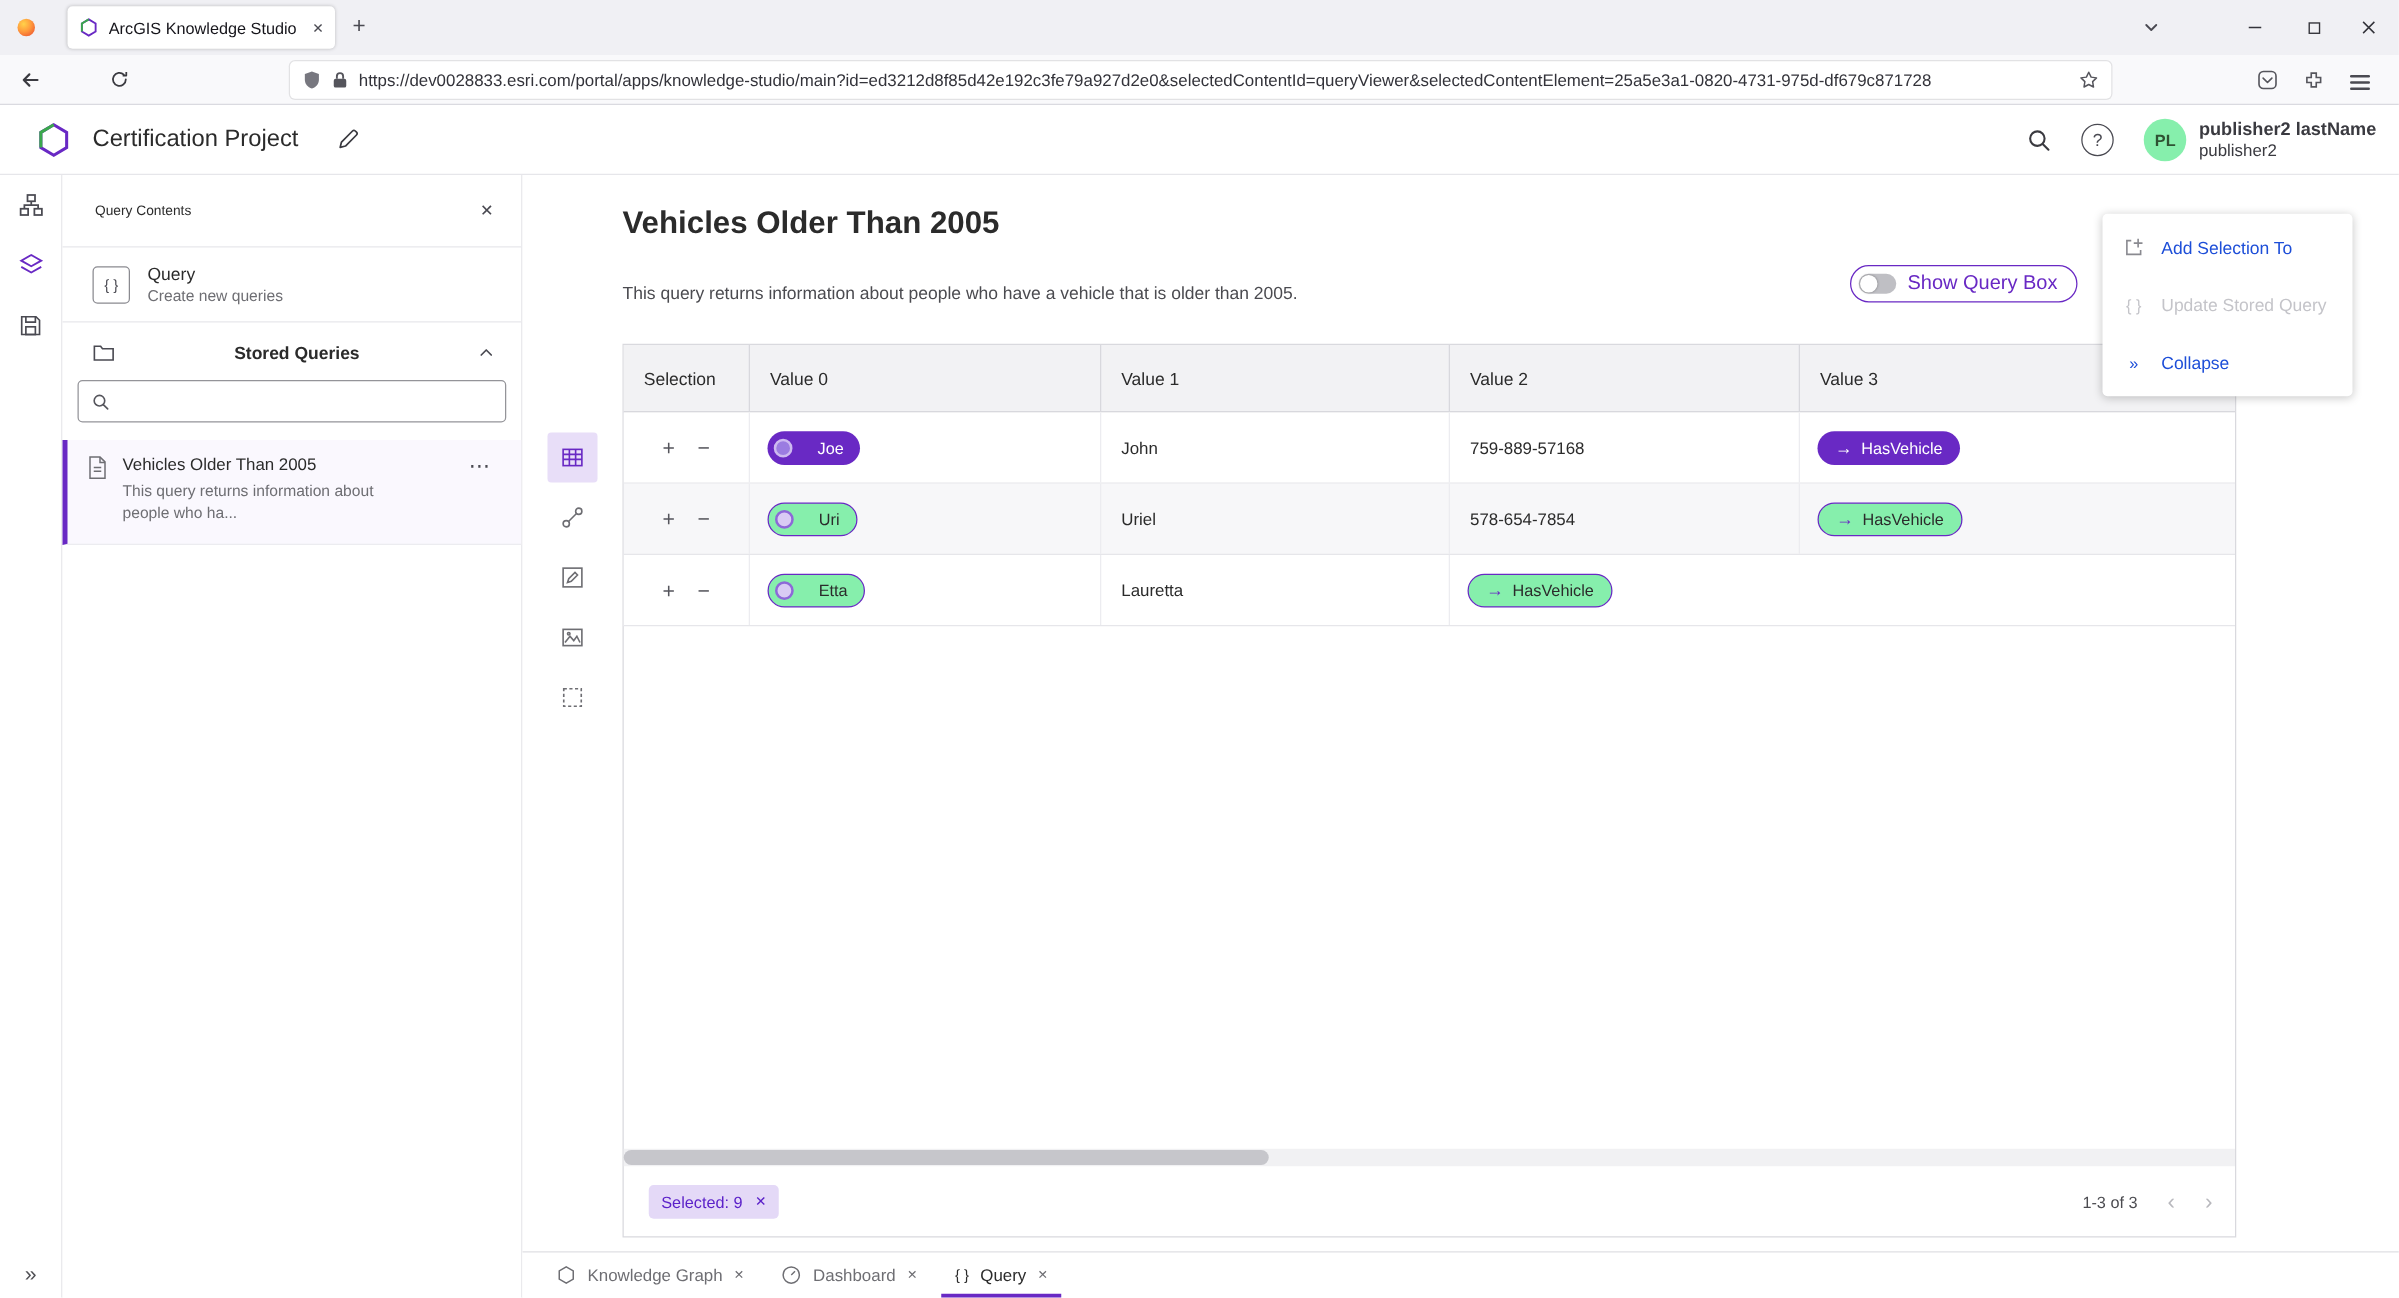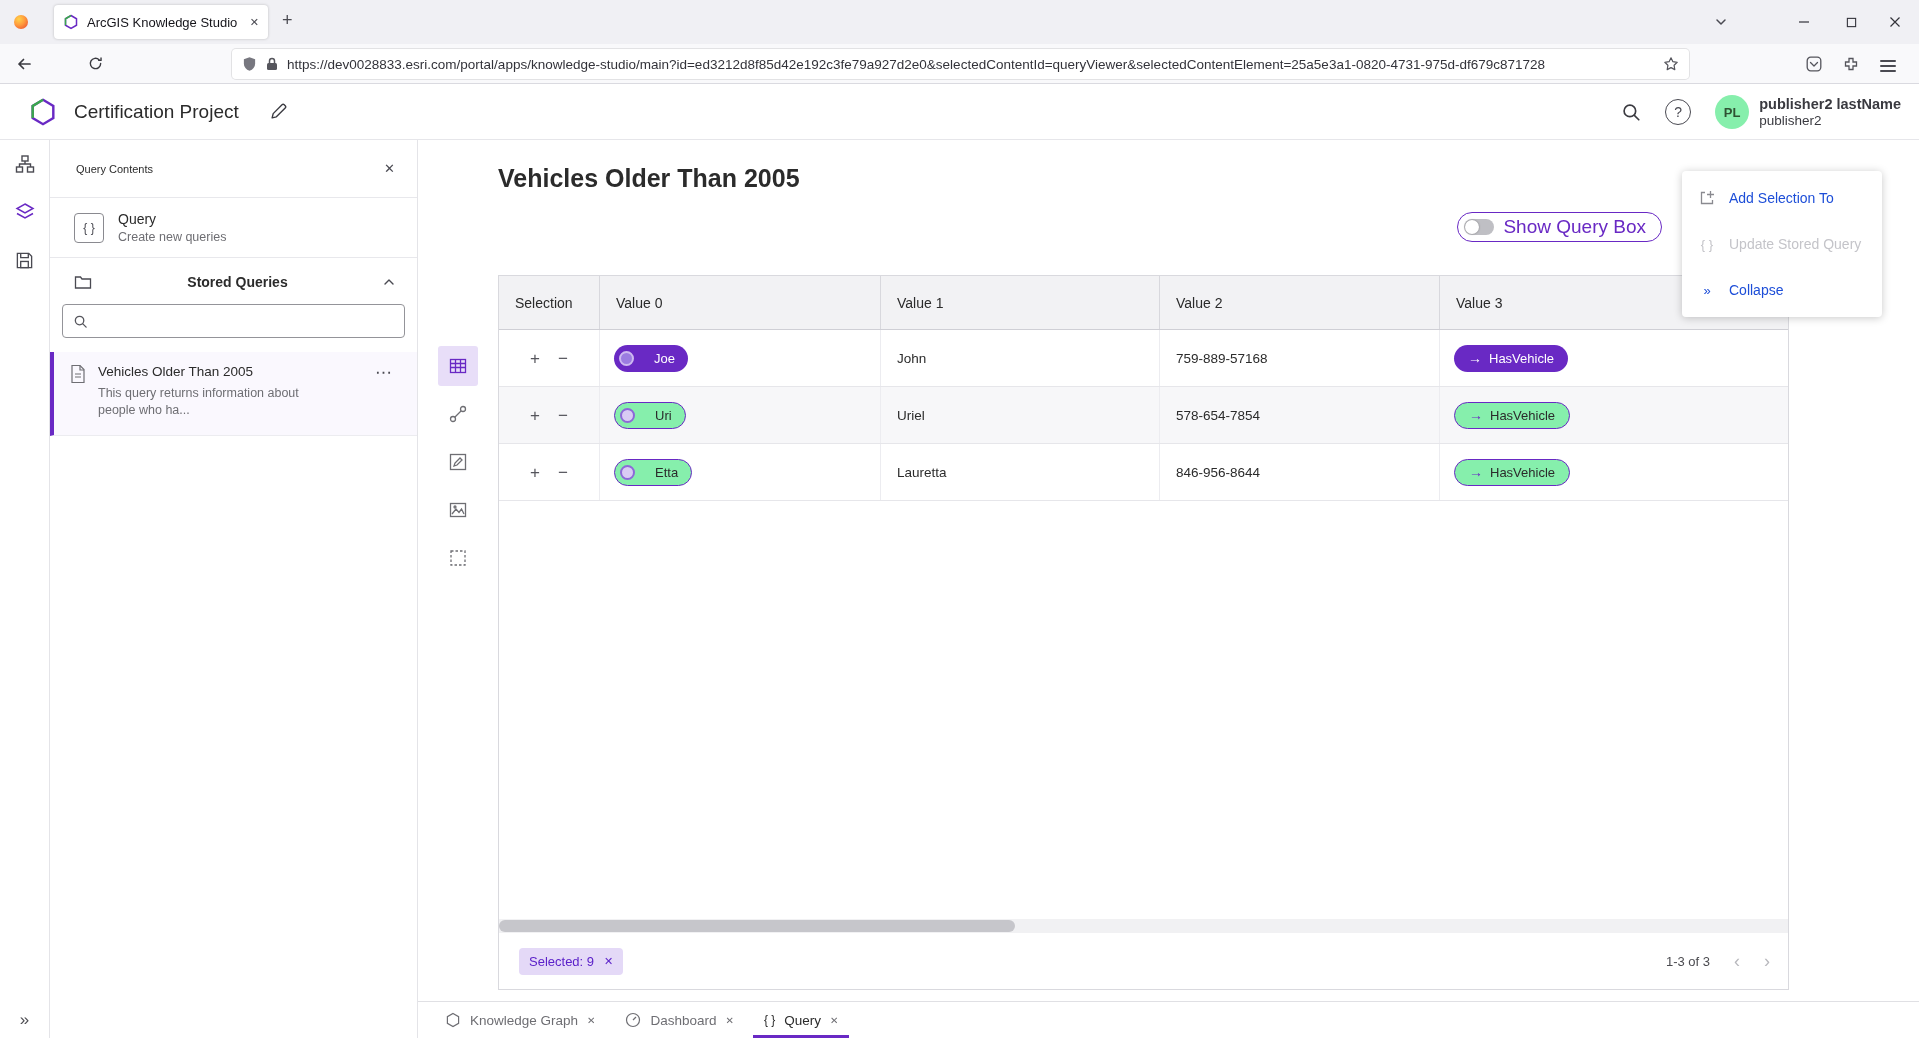--- a/index.html
+++ b/index.html
@@ -65,21 +65,21 @@
   .si-desc{font-size:12.5px;color:#6e6e73;margin-top:6px;line-height:1.35;width:216px;}
   .si-menu{position:absolute;right:24px;top:10px;font-size:17px;color:#4a4a52;letter-spacing:1px;}
 
   
   .content{position:absolute;left:418px;top:140px;right:0;bottom:0;background:#fff;}
   .main-title{position:absolute;left:80px;top:24px;font-size:25px;font-weight:600;color:#2b2b2b;margin:0;}
   .main-desc{position:absolute;left:80px;top:86px;font-size:14px;color:#4b4b50;}
   .toggle-pill{position:absolute;right:257px;top:72px;height:30px;border:1px solid #6929c4;border-radius:15px;display:flex;align-items:center;gap:9px;padding:0 15px 0 6px;background:#fff;}
   .switch{width:30px;height:16px;border-radius:8px;background:#bfbfc4;position:relative;flex:0 0 30px;}
   .switch::after{content:"";position:absolute;left:1px;top:1px;width:14px;height:14px;border-radius:50%;background:#fff;box-shadow:0 0 2px rgba(0,0,0,.4);}
-  .toggle-label{font-size:19px;color:#6929c4;}
+  .toggle-label{font-size:16px;color:#6929c4;}
   .mini-toolbar{position:absolute;left:20px;top:206px;width:40px;display:flex;flex-direction:column;gap:8px;}
   .tool-btn{width:40px;height:40px;display:flex;align-items:center;justify-content:center;border-radius:3px;}
   .tool-btn.active{background:#e8def8;}
 
   
   .table-card{position:absolute;left:80px;top:135px;width:1291px;bottom:48px;border:1px solid #d9d9de;display:flex;flex-direction:column;background:#fff;}
   .grid-cols{display:grid;grid-template-columns:100px 281px 279px 280px 1fr;}
   .thead{flex:0 0 54px;height:54px;background:#f2f2f4;border-bottom:1px solid #cfcfd5;}
   .th{display:flex;align-items:center;padding-left:16px;font-size:14px;color:#2b2b2b;border-left:1px solid #d8d8dd;}
   .th:first-child{border-left:none;}
@@ -312,20 +312,21 @@
     <div>
       <div class="si-title">Vehicles Older Than 2005</div>
       <div class="si-desc">This query returns information about people who ha...</div>
     </div>
     <span class="si-menu">⋯</span>
   </div>
 </div>
 
 <div class="content">
   <h1 class="main-title">Vehicles Older Than 2005</h1>
+  <div class="main-desc">This query returns information about people who have a vehicle that is older than 2005.</div>
 
   <div class="toggle-pill">
     <span class="switch"></span>
     <span class="toggle-label">Show Query Box</span>
   </div>
 
   <div class="mini-toolbar">
     <div class="tool-btn active">
         <svg width="18" height="18" viewBox="0 0 18 18" fill="none" stroke="#6929c4" stroke-width="1.3">
           <rect x="1.5" y="2.5" width="15" height="13"></rect>
@@ -415,21 +416,20 @@
         <span class="rowbtn">+</span>
         <span class="rowbtn">−</span>
       </div>
       <div class="td">
           <span class="pill entity outline">
             <span class="node-dot"></span>
             <span>Etta</span>
           </span>
         </div>
       <div class="td text">Lauretta</div>
-      <div class="td text">846-956-8644</div>
       <div class="td">
           <span class="pill rel outline">
             <span class="rel-arrow">→</span>
             <span>HasVehicle</span>
           </span>
         </div>
     </div>
 
     <div class="tspacer"></div>
     <div class="hscroll">

